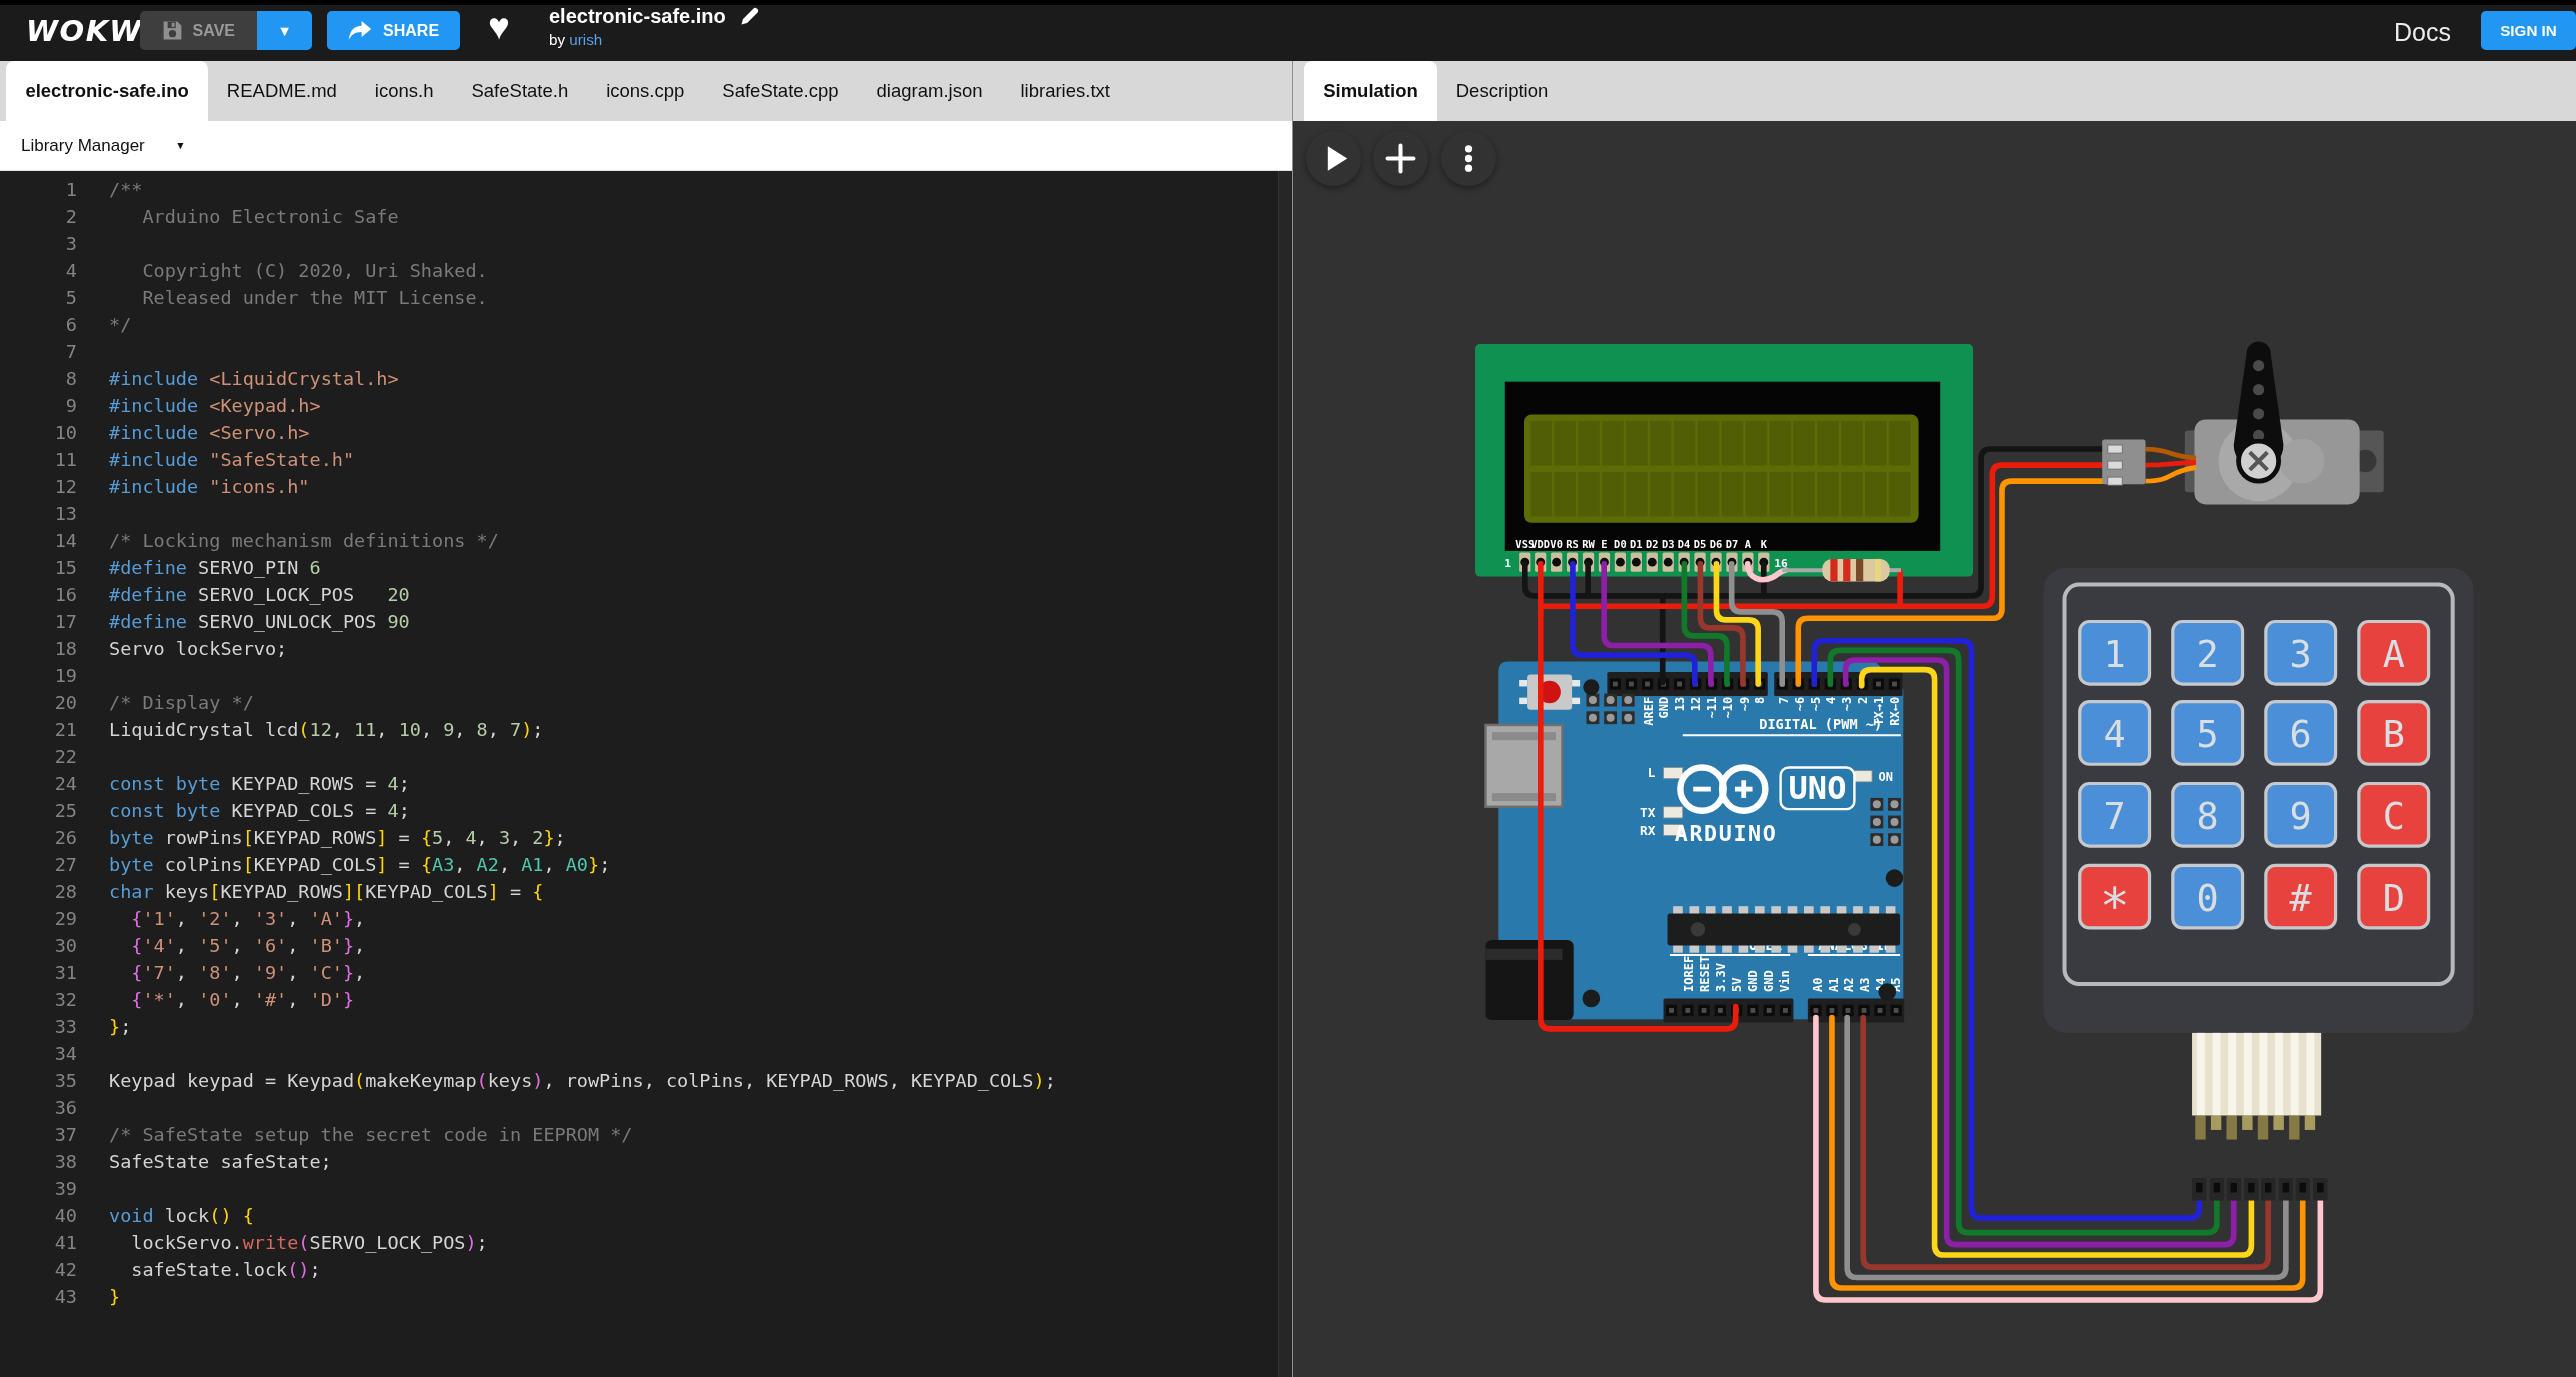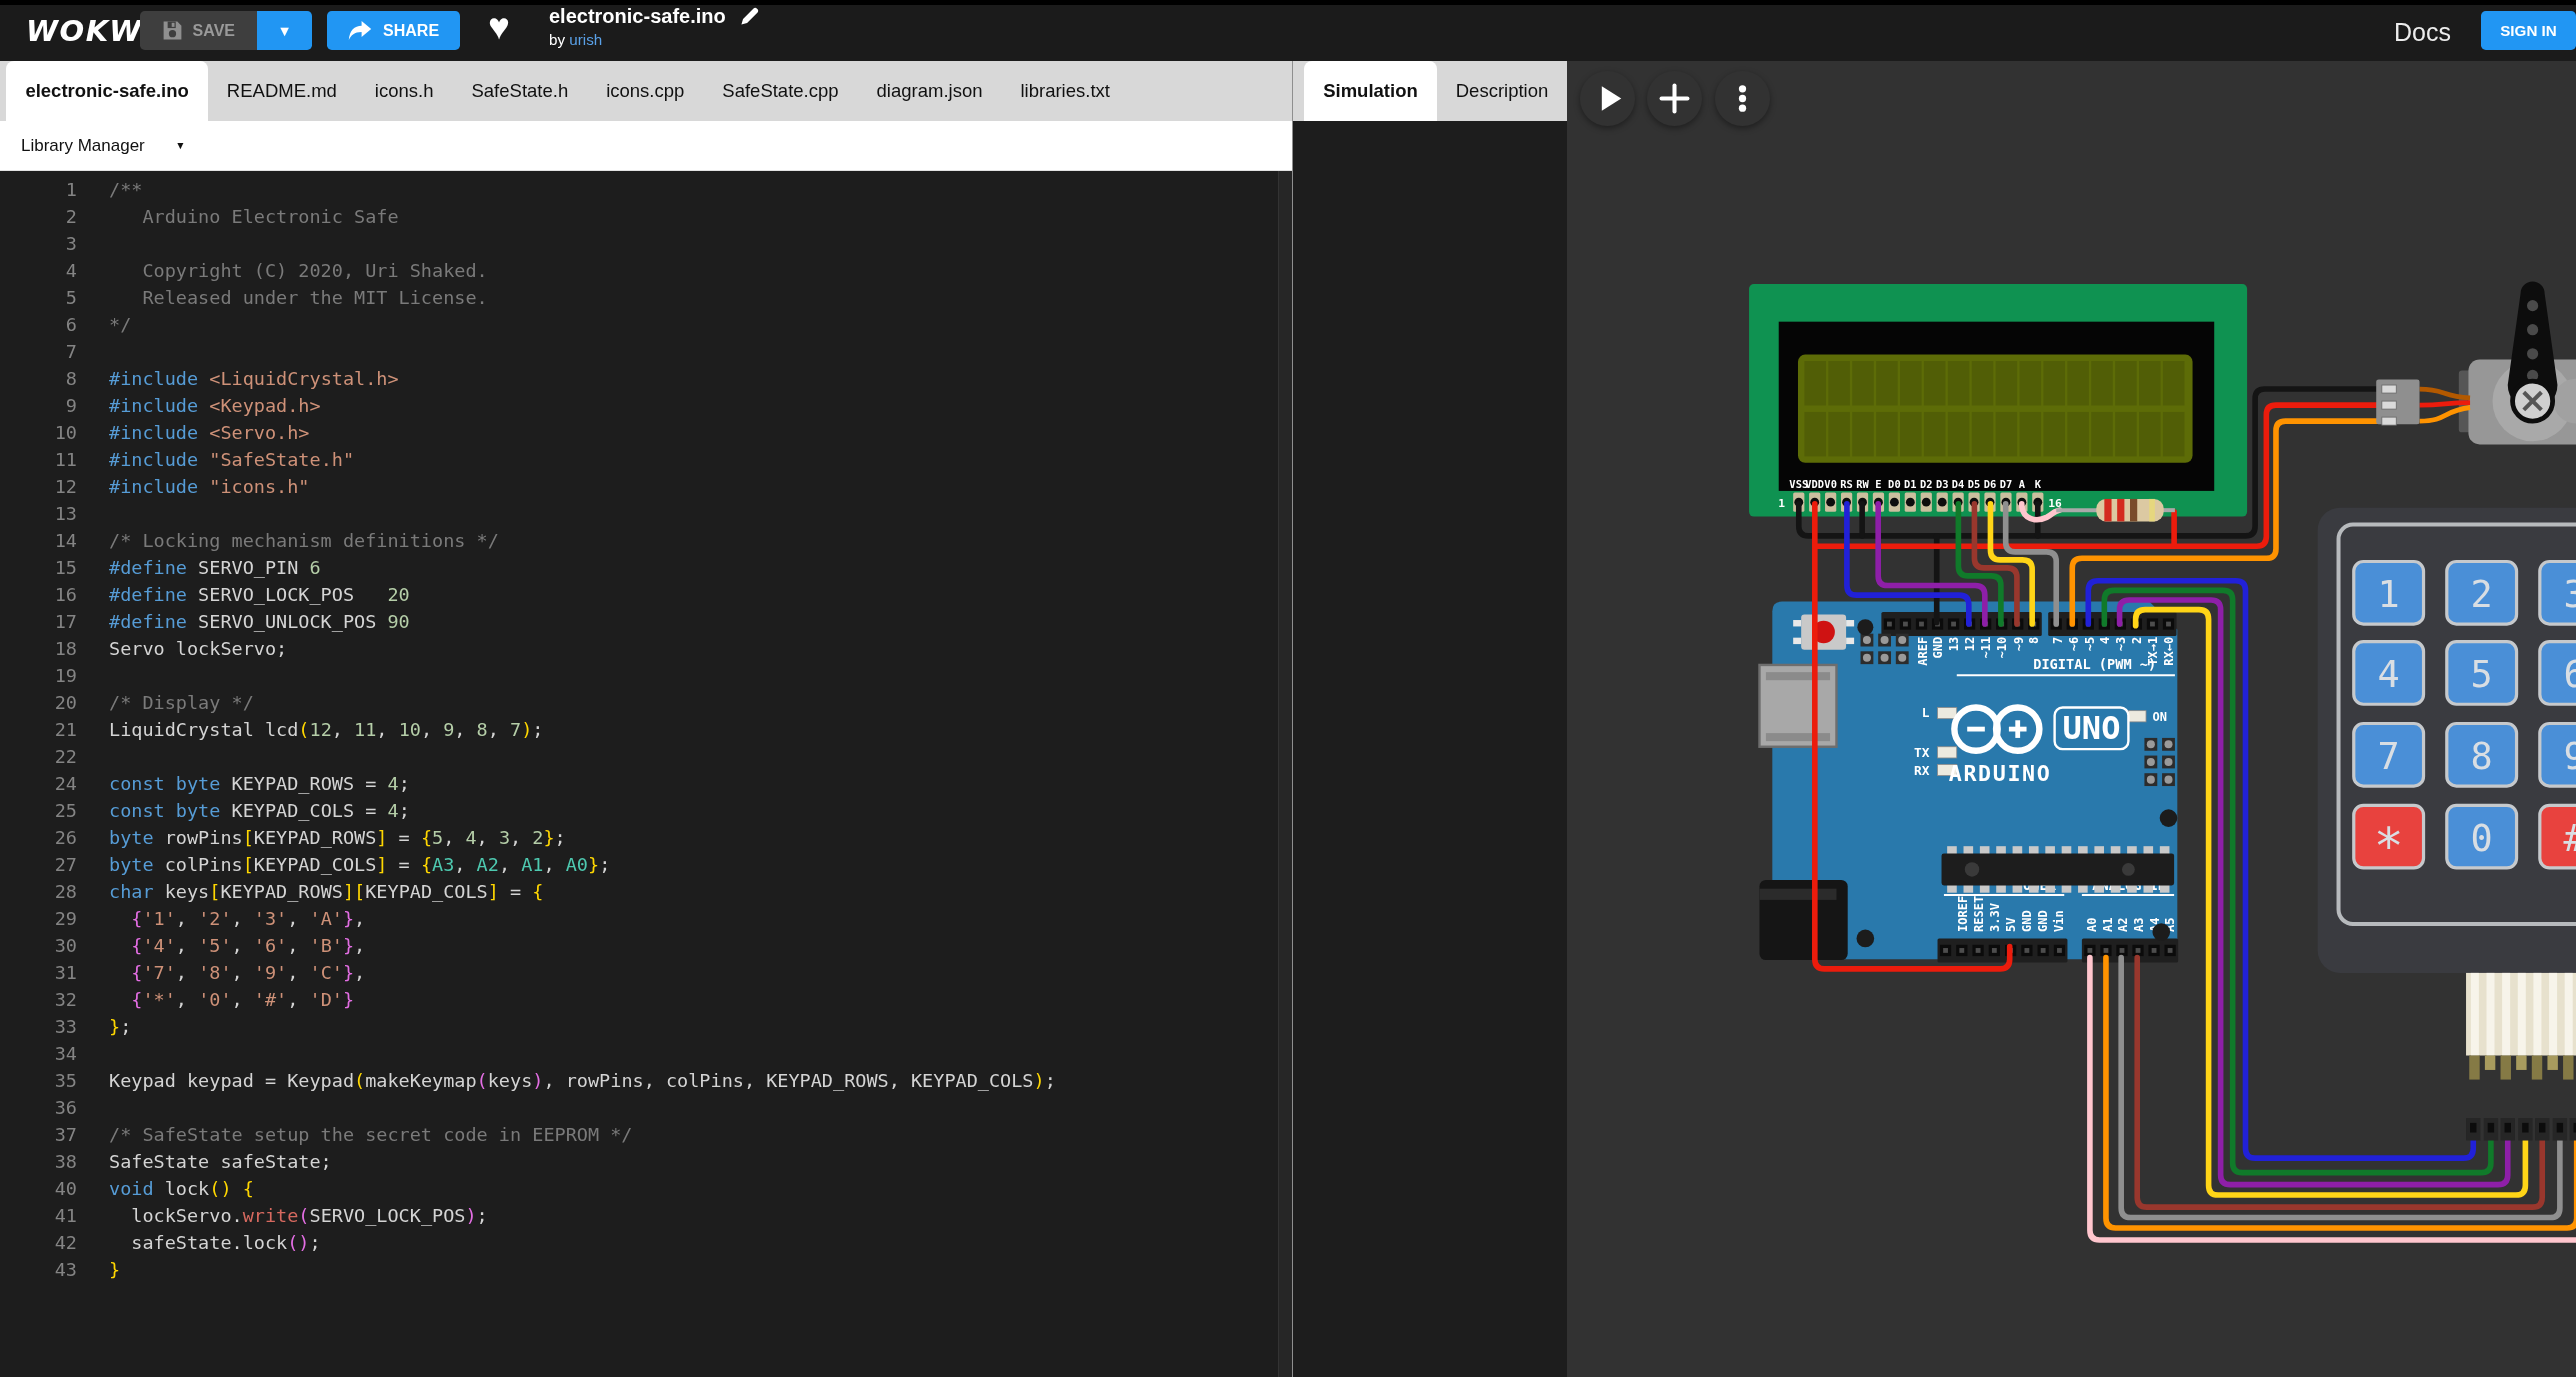--- a/index.html
+++ b/index.html
@@ -24,21 +24,21 @@
   .titleblock { position:absolute; left:549px; top:4.8px; }
   .title-row { display:flex; align-items:center; gap:13px; font-size:20px; font-weight:bold; }
   .by-row { font-size:15.2px; margin-top:3.2px; }
   .by-row a { color:#5aa1e8; text-decoration:none; }
   .docs { position:absolute; left:2394px; top:17.6px; font-size:25px; color:#ececec; }
   .signin { left:2481px; width:95px; height:39px; background:#2196f3; color:#fff; font-size:15.2px; }
 
   
   .main { display:flex; width:2576px; height:1316px; }
   .left  { width:1292px; display:flex; flex-direction:column; }
-  .right { width:1284px; display:flex; flex-direction:row; border-left:1.6px solid #8f8f8f; }
+  .right { width:1284px; display:flex; flex-direction:column; border-left:1.6px solid #8f8f8f; }
 
   .tabbar { height:60px; background:#d8d8d8; display:flex; align-items:stretch;
             padding-left:6.4px; flex:none; }
   .tab { display:flex; align-items:center; padding:0 19px; font-size:18.5px; color:#111; cursor:pointer; }
   .tab.active { background:#fff; border-radius:8px 8px 0 0; font-weight:bold; }
 
   .libbar { height:50px; background:#fff; display:flex; align-items:center; flex:none;
             padding-left:21px; gap:30.5px; font-size:17px; color:#111; border-bottom:0.8px solid #e2e2e2;}
   .libbar .caret { font-size:10.4px; }
 
@@ -263,20 +263,24 @@
           <span class="ln">36</span>
           <span class="lc"></span>
         </div>
         <div class="line">
           <span class="ln">37</span>
           <span class="lc"><span style="color: rgb(122, 122, 122);">/* SafeState setup the secret code in EEPROM */</span></span>
         </div>
         <div class="line">
           <span class="ln">38</span>
           <span class="lc"><span style="color: rgb(212, 212, 212);">SafeState safeState;</span></span>
+        </div>
+        <div class="line">
+          <span class="ln">39</span>
+          <span class="lc"></span>
         </div>
         <div class="line">
           <span class="ln">40</span>
           <span class="lc"><span style="color: rgb(86, 156, 214); text-align: center;">void</span><span style="color: rgb(212, 212, 212);"> lock</span><span style="color: rgb(255, 215, 0);">(</span><span style="color: rgb(255, 215, 0);">)</span><span style="color: rgb(212, 212, 212);"> </span><span style="color: rgb(255, 215, 0);">{</span></span>
         </div>
         <div class="line">
           <span class="ln">41</span>
           <span class="lc"><span style="color: rgb(212, 212, 212);">  lockServo.</span><span style="color: rgb(214, 105, 95);">write</span><span style="color: rgb(227, 110, 227);">(</span><span style="color: rgb(212, 212, 212);">SERVO_LOCK_POS</span><span style="color: rgb(227, 110, 227);">)</span><span style="color: rgb(212, 212, 212);">;</span></span>
         </div>
         <div class="line">

